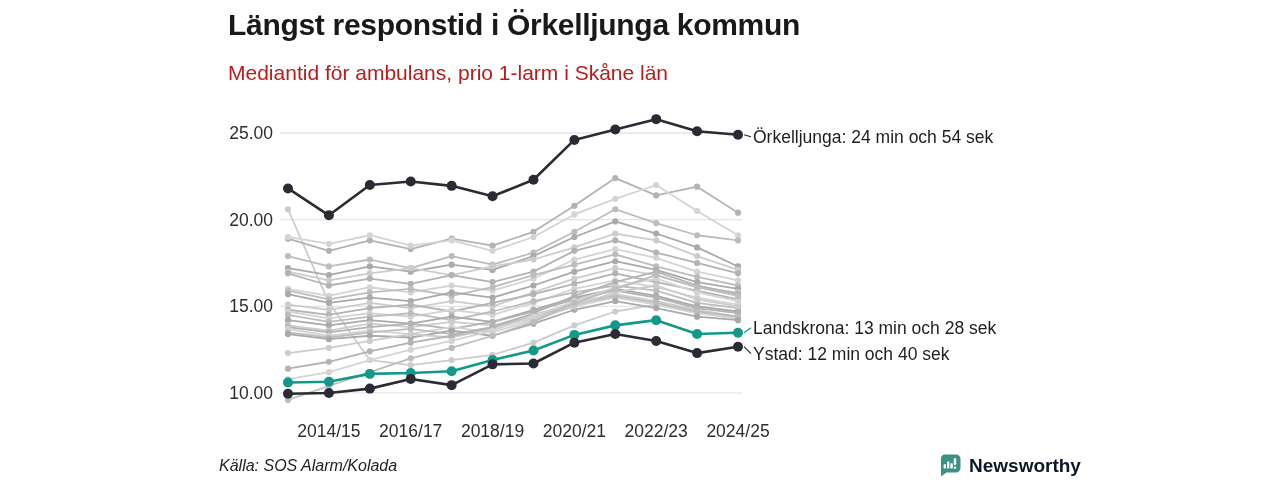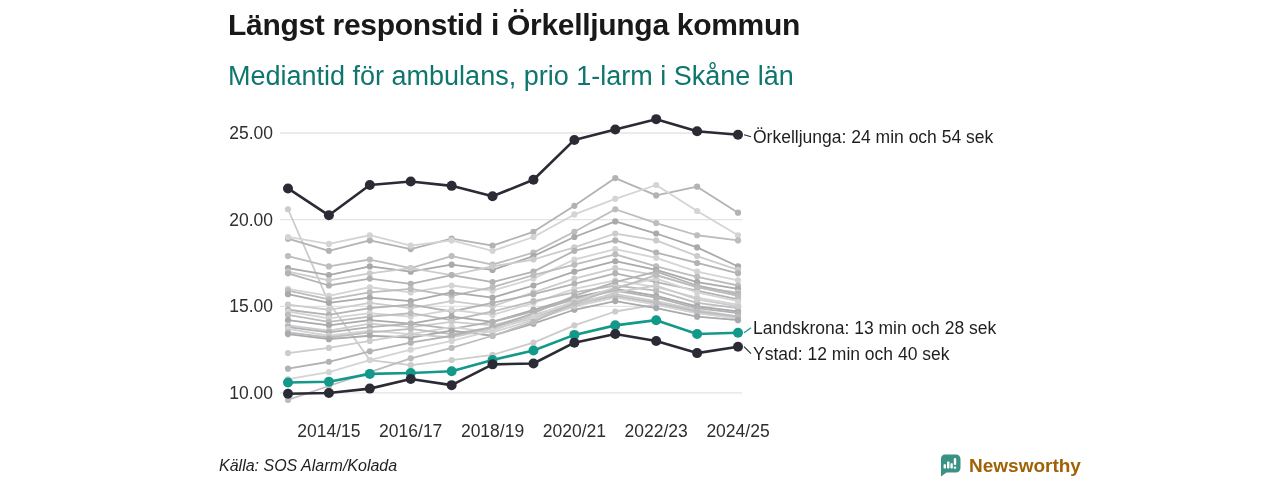--- a/index.html
+++ b/index.html
@@ -1,23 +1,23 @@
 <!DOCTYPE html>
 <html><head>
 <meta charset="utf-8">
 <style>
   html,body{margin:0;padding:0;background:#fff;}
   body{font-family:"Liberation Sans","DejaVu Sans",sans-serif;}
   #page{position:relative;width:1280px;height:480px;background:#ffffff;overflow:hidden;padding-left:7px;}
   .title{position:absolute;left:228px;top:8px;font-size:30px;font-weight:700;color:#191919;letter-spacing:-0.3px;}
-  .subtitle{position:absolute;left:228px;top:61px;font-size:27px;font-weight:400;color:#0f766e;}
+  .subtitle{position:absolute;left:228px;top:61px;font-size:21px;font-weight:400;color:#b91c1c;}
   #chart-wrap{position:absolute;left:205px;top:98px;width:880px;height:362px;}
   .source{position:absolute;left:219px;top:457px;font-size:16px;color:#1f1f1f;font-style:italic;}
   .brand{position:absolute;left:939px;top:454px;display:flex;align-items:center;gap:8px;}
-  .brand-text{font-size:19px;font-weight:600;color:#a16207;}
+  .brand-text{font-size:19px;font-weight:600;color:#0f172a;}
 </style>
 </head>
 <body>
 
 <div id="page">
 
   <div class="title">Längst responstid i Örkelljunga kommun</div>
   <div class="subtitle">Mediantid för ambulans, prio 1-larm i Skåne län</div>
 
   <div id="chart-wrap">

